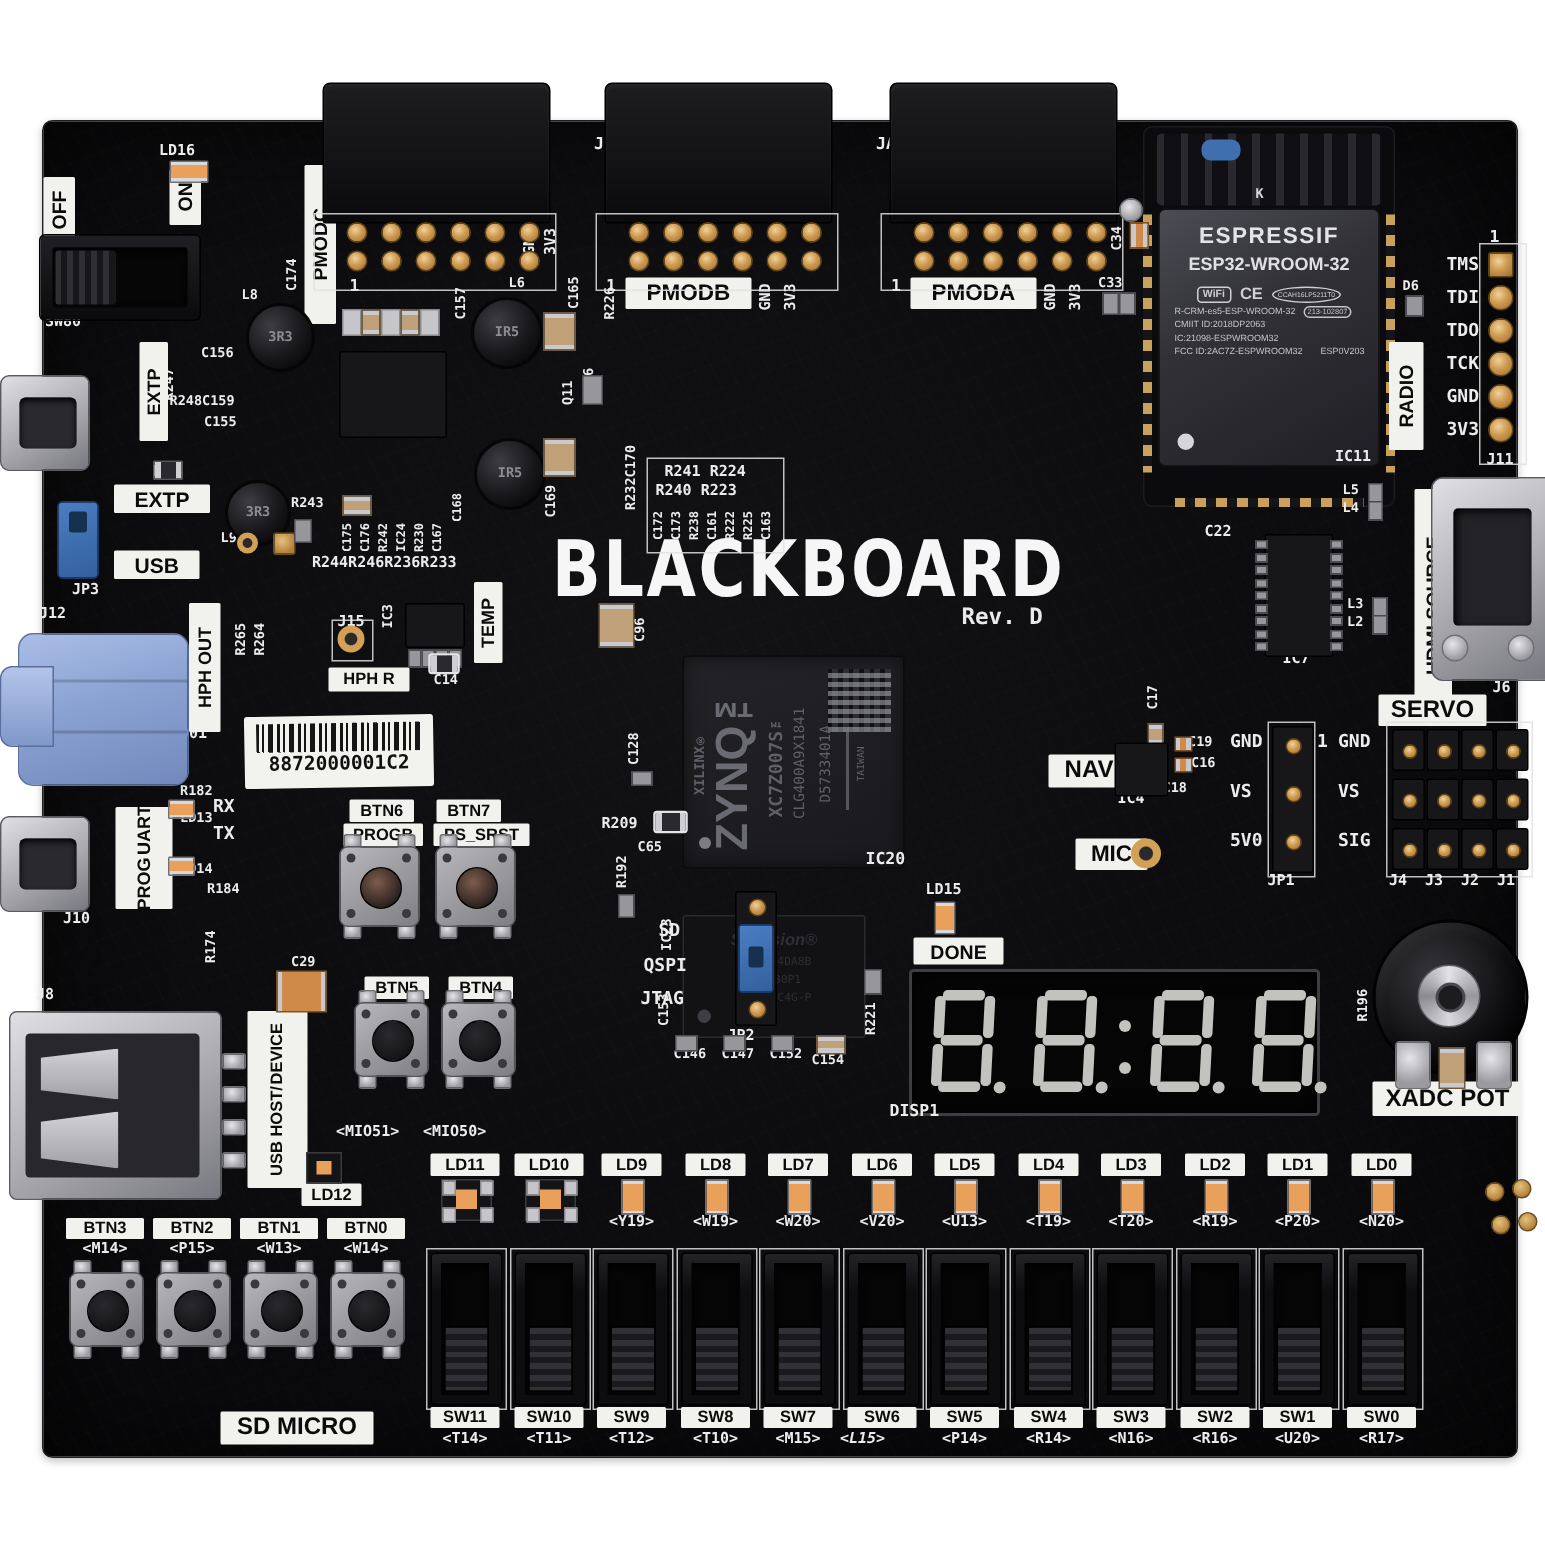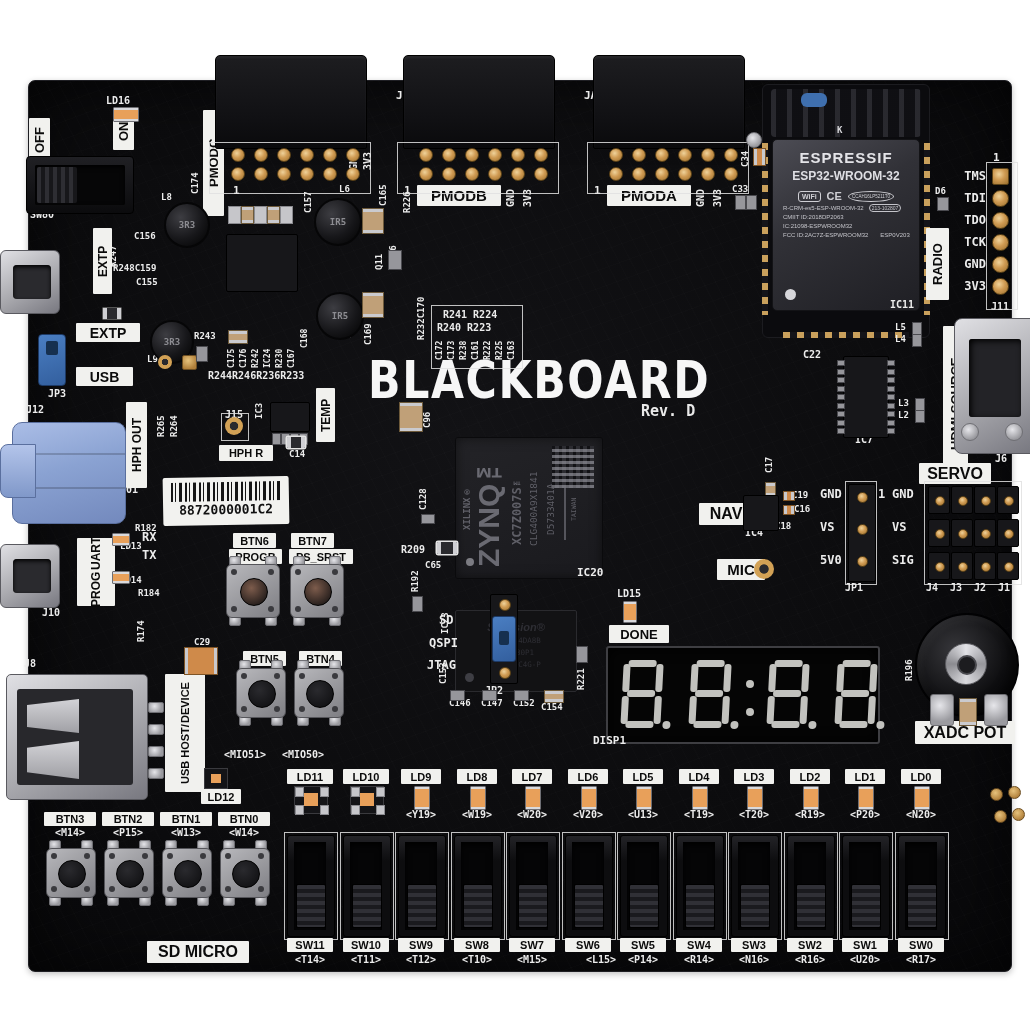--- a/index.html
+++ b/index.html
@@ -202,21 +202,21 @@
   <div id="gen"></div>
 <div class="abs silk" style="left: 106px; top: 95px; font-size: 10px;">LD16</div>
     <div class="abs silk" style="left: 30px; top: 209px; font-size: 10px;">SW80</div>
     <div class="abs silk" style="left: 26px; top: 297px; font-size: 10px;">J13</div>
     <div class="abs silk" style="left: 82px; top: 309px; font-size: 10px; padding-left: 20px;">R67</div>
     <div class="abs silk" style="left: 48px; top: 388px; font-size: 10px;">JP3</div>
     <div class="abs silk" style="left: 26px; top: 404px; font-size: 10px;">J12</div>
     <div class="abs silk v" style="left: 155px; top: 402px; font-size: 9px; height: 48px; width: 14px;">R265</div>
     <div class="abs silk v" style="left: 168px; top: 402px; font-size: 9px; height: 48px; width: 14px;">R264</div>
     <div class="abs silk" style="left: 114px; top: 484px; font-size: 10px;">R901</div>
-    <div class="abs silk" style="left: 120px; top: 524px; font-size: 9px; margin-left: 15px;">R182</div>
+    <div class="abs silk" style="left: 120px; top: 524px; font-size: 9px;">R182</div>
     <div class="abs silk" style="left: 142px; top: 531px; font-size: 12px;">RX</div>
     <div class="abs silk" style="left: 120px; top: 542px; font-size: 9px;">LD13</div>
     <div class="abs silk" style="left: 142px; top: 549px; font-size: 12px;">TX</div>
     <div class="abs silk" style="left: 120px; top: 576px; font-size: 9px;">LD14</div>
     <div class="abs silk" style="left: 138px; top: 589px; font-size: 9px;">R184</div>
     <div class="abs silk" style="left: 42px; top: 607px; font-size: 10px;">J10</div>
     <div class="abs silk v" style="left: 135px; top: 610px; font-size: 9px; height: 42px; width: 14px;">R174</div>
     <div class="abs silk" style="left: 24px; top: 658px; font-size: 10px;">J8</div>
     <div class="abs silk" style="left: 194px; top: 638px; font-size: 9px;">C29</div>
     <div class="abs silk" style="left: 224px; top: 749px; font-size: 10px;">&lt;MIO51&gt;</div>
@@ -759,21 +759,21 @@
       <div class="abs " style="left: 8px; top: 48px; width: 28px; height: 42px; border-radius: 2px; background: repeating-linear-gradient(rgb(48, 48, 54) 0px, rgb(48, 48, 54) 4px, rgb(26, 26, 30) 4px, rgb(26, 26, 30) 8px); border: 1px solid rgb(0, 0, 0);"></div>
     </div>
     <div class="abs box" style="left: 509px; top: 938px; width: 46px; height: 14px; font-size: 11px;">SW7</div>
     <div class="abs silk" style="left: 504px; top: 954px; width: 56px; text-align: center;">&lt;M15&gt;</div>
     <div class="abs frame" style="left: 562px; top: 832px; width: 52px; height: 106px;"></div>
     <div class="abs " style="left: 565px; top: 835px; width: 46px; height: 100px; background: linear-gradient(rgb(35, 35, 39) 0%, rgb(13, 13, 15) 25%); border: 1px solid rgb(0, 0, 0); border-radius: 3px;">
       <div class="abs " style="left: 6px; top: 6px; width: 32px; height: 88px; background: rgb(5, 5, 6); box-shadow: rgb(0, 0, 0) 0px 3px 6px inset;"></div>
       <div class="abs " style="left: 8px; top: 48px; width: 28px; height: 42px; border-radius: 2px; background: repeating-linear-gradient(rgb(48, 48, 54) 0px, rgb(48, 48, 54) 4px, rgb(26, 26, 30) 4px, rgb(26, 26, 30) 8px); border: 1px solid rgb(0, 0, 0);"></div>
     </div>
     <div class="abs box" style="left: 565px; top: 938px; width: 46px; height: 14px; font-size: 11px;">SW6</div>
-    <div class="abs silk" style="left: 560px; top: 954px; width: 56px; text-align: right;">&lt;L15&gt;</div>
+    <div class="abs silk" style="left: 560px; top: 954px; width: 56px; text-align: left; font-style: italic;">&lt;L15&gt;</div>
     <div class="abs frame" style="left: 617px; top: 832px; width: 52px; height: 106px;"></div>
     <div class="abs " style="left: 620px; top: 835px; width: 46px; height: 100px; background: linear-gradient(rgb(35, 35, 39) 0%, rgb(13, 13, 15) 25%); border: 1px solid rgb(0, 0, 0); border-radius: 3px;">
       <div class="abs " style="left: 6px; top: 6px; width: 32px; height: 88px; background: rgb(5, 5, 6); box-shadow: rgb(0, 0, 0) 0px 3px 6px inset;"></div>
       <div class="abs " style="left: 8px; top: 48px; width: 28px; height: 42px; border-radius: 2px; background: repeating-linear-gradient(rgb(48, 48, 54) 0px, rgb(48, 48, 54) 4px, rgb(26, 26, 30) 4px, rgb(26, 26, 30) 8px); border: 1px solid rgb(0, 0, 0);"></div>
     </div>
     <div class="abs box" style="left: 620px; top: 938px; width: 46px; height: 14px; font-size: 11px;">SW5</div>
     <div class="abs silk" style="left: 615px; top: 954px; width: 56px; text-align: center;">&lt;P14&gt;</div>
     <div class="abs frame" style="left: 673px; top: 832px; width: 52px; height: 106px;"></div>
     <div class="abs " style="left: 676px; top: 835px; width: 46px; height: 100px; background: linear-gradient(rgb(35, 35, 39) 0%, rgb(13, 13, 15) 25%); border: 1px solid rgb(0, 0, 0); border-radius: 3px;">
       <div class="abs " style="left: 6px; top: 6px; width: 32px; height: 88px; background: rgb(5, 5, 6); box-shadow: rgb(0, 0, 0) 0px 3px 6px inset;"></div>

